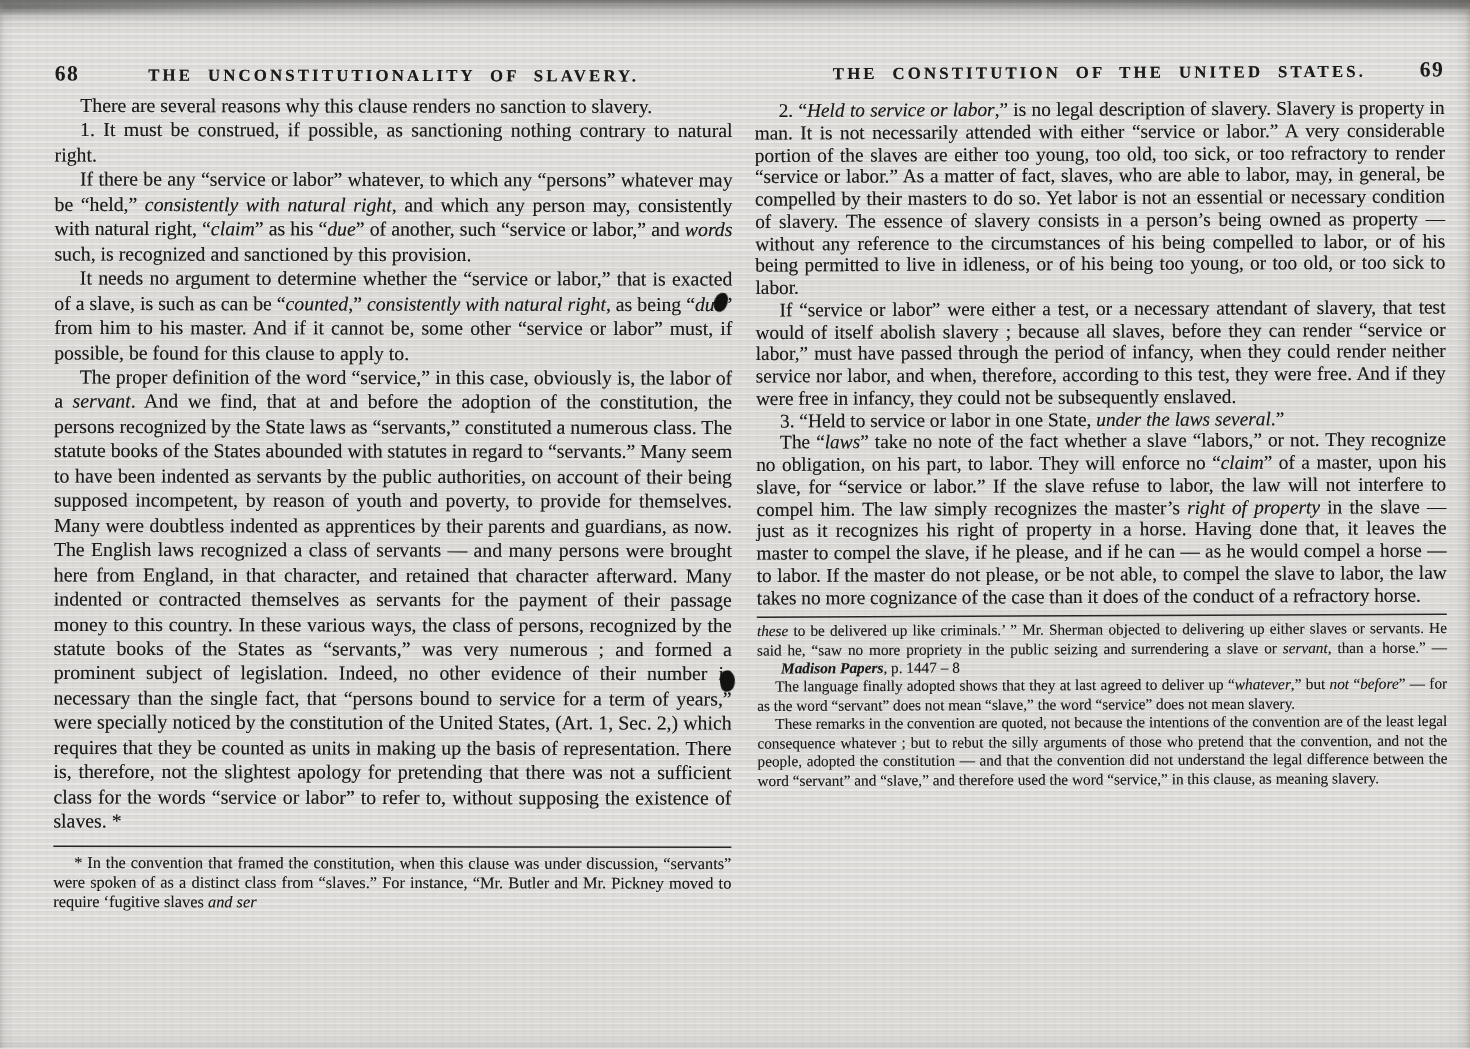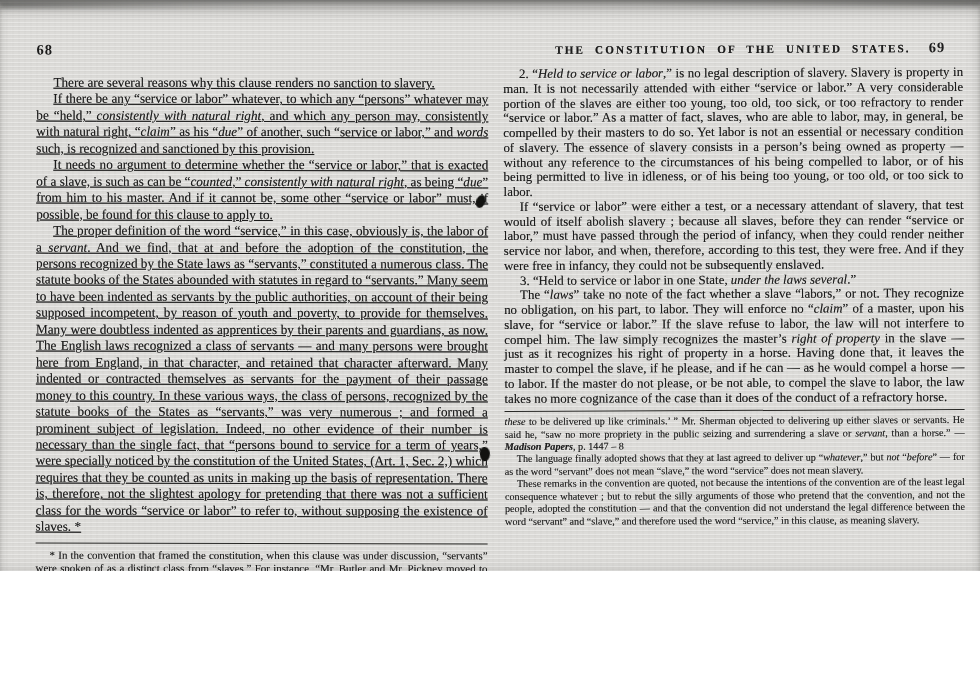--- a/index.html
+++ b/index.html
@@ -1,17 +1,17 @@
 <!DOCTYPE html>
 <html><head>
 <meta charset="utf-8">
 <style>
   html, body { margin:0; padding:0; }
   .scan-root {
-    position:relative; width:980px; height:571px; overflow:hidden;
+    position:relative; width:980px; height:699px; overflow:hidden;
     background-color:#dcdbd8;
     background-image:
       repeating-linear-gradient(0deg, rgba(255,255,255,0.35) 0 1px, rgba(0,0,0,0) 1px 3px, rgba(0,0,0,0.018) 3px 4px),
       repeating-linear-gradient(90deg, rgba(0,0,0,0.012) 0 2px, rgba(0,0,0,0) 2px 6px);
     font-family:"Liberation Serif", "DejaVu Serif", serif;
     color:#1b1b1b;
   }
   .vignette {
     position:absolute; inset:0; pointer-events:none; z-index:5;
     box-shadow:
@@ -31,31 +31,31 @@
     background:linear-gradient(270deg, rgba(40,40,38,0.40), rgba(90,90,88,0.15) 60%, rgba(0,0,0,0));
     filter:blur(2px);
   }
 
   .page { position:absolute; }
   .page-left  { left:36px;  top:42px; width:452px; transform:rotate(0.1deg); }
   .page-right { left:504px; top:40px; width:460px; transform:rotate(-0.25deg); }
 
   .page-head { display:flex; align-items:baseline; }
   .head-num { font-weight:bold; font-size:14.5px; width:52px; letter-spacing:1px; }
-  .head-num.right-align { text-align:center; }
+  .head-num.right-align { text-align:right; }
   .head-spacer { width:52px; }
   .head-title {
     flex:1; text-align:center; font-weight:bold;
     font-size:11.2px; letter-spacing:2.1px; word-spacing:5px;
     text-shadow:0 0 0.4px rgba(0,0,0,0.55);
   }
 
   .page-body { text-align:justify; text-shadow:0 0 0.35px rgba(0,0,0,0.45); }
   .page-body p { margin:0; }
-  .body-left  { margin-top:16px; font-size:13.2px; line-height:16.45px;text-decoration:underline; }
+  .body-left  { margin-top:4px; font-size:13.2px; line-height:16.45px; }
   .body-left p  { text-indent:17px; }
   .body-right { margin-top:9px;  font-size:12.9px; line-height:14.75px; }
   .body-right p { text-indent:16px; }
 
   .footnote { text-align:justify; border-top:1.4px solid #262624; text-shadow:0 0 0.3px rgba(0,0,0,0.4); }
   .footnote p { margin:0; }
   .footnote-left  { margin-top:7px; padding-top:5px; font-size:10.9px; line-height:13.4px; }
   .footnote-left p  { text-indent:14px; }
   .footnote-right { margin-top:5px; padding-top:4px; font-size:10.2px; line-height:12.4px; }
   .footnote-right p { text-indent:12px; }
@@ -70,24 +70,26 @@
 </head>
 <body>
 
 <div class="scan-root">
   <div class="top-smudge"></div>
   <div class="top-smudge-right"></div>
 
   <div class="page page-left">
     <div class="page-head">
       <span class="head-num">68</span>
+      <span class="head-title">THE UNCONSTITUTIONALITY OF SLAVERY.</span>
       <span class="head-spacer"></span>
     </div>
     <div class="page-body body-left">
         <p>There are several reasons why this clause renders no sanction to slavery.</p>
+        <p>1. It must be construed, if possible, as sanctioning nothing contrary to natural right.</p>
         <p>If there be any “service or labor” whatever, to which any “persons” whatever may be “held,” <i>consistently with natural right</i>, and which any person may, consistently with natural right, “<i>claim</i>” as his “<i>due</i>” of another, such “service or labor,” and <i>words</i> such, is recognized and sanctioned by this provision.</p>
         <p>It needs no argument to determine whether the “service or labor,” that is exacted of a slave, is such as can be “<i>counted</i>,” <i>consistently with natural right</i>, as being “<i>due</i>” from him to his master. And if it cannot be, some other “service or labor” must, if possible, be found for this clause to apply to.</p>
         <p>The proper definition of the word “service,” in this case, obviously is, the labor of a <i>servant</i>. And we find, that at and before the adoption of the constitution, the persons recognized by the State laws as “servants,” constituted a numerous class. The statute books of the States abounded with statutes in regard to “servants.” Many seem to have been indented as servants by the public authorities, on account of their being supposed incompetent, by reason of youth and poverty, to provide for themselves. Many were doubtless indented as apprentices by their parents and guardians, as now. The English laws recognized a class of servants — and many persons were brought here from England, in that character, and retained that character afterward. Many indented or contracted themselves as servants for the payment of their passage money to this country. In these various ways, the class of persons, recognized by the statute books of the States as “servants,” was very numerous ; and formed a prominent subject of legislation. Indeed, no other evidence of their number is necessary than the single fact, that “persons bound to service for a term of years,” were specially noticed by the constitution of the United States, (Art. 1, Sec. 2,) which requires that they be counted as units in making up the basis of representation. There is, therefore, not the slightest apology for pretending that there was not a sufficient class for the words “service or labor” to refer to, without supposing the existence of slaves. *</p>
       </div>
     <div class="footnote footnote-left">
         <p>* In the convention that framed the constitution, when this clause was under discussion, “servants” were spoken of as a distinct class from “slaves.” For instance, “Mr. Butler and Mr. Pickney moved to require ‘fugitive slaves <i>and ser</i></p>
       </div>
   </div>
 
   <div class="page page-right">
@@ -96,21 +98,21 @@
       <span class="head-title">THE CONSTITUTION OF THE UNITED STATES.</span>
       <span class="head-num right-align">69</span>
     </div>
     <div class="page-body body-right">
         <p>2. “<i>Held to service or labor</i>,” is no legal description of slavery. Slavery is property in man. It is not necessarily attended with either “service or labor.” A very considerable portion of the slaves are either too young, too old, too sick, or too refractory to render “service or labor.” As a matter of fact, slaves, who are able to labor, may, in general, be compelled by their masters to do so. Yet labor is not an essential or necessary condition of slavery. The essence of slavery consists in a person’s being owned as property — without any reference to the circumstances of his being compelled to labor, or of his being permitted to live in idleness, or of his being too young, or too old, or too sick to labor.</p>
         <p>If “service or labor” were either a test, or a necessary attendant of slavery, that test would of itself abolish slavery ; because all slaves, before they can render “service or labor,” must have passed through the period of infancy, when they could render neither service nor labor, and when, therefore, according to this test, they were free. And if they were free in infancy, they could not be subsequently enslaved.</p>
         <p>3. “Held to service or labor in one State, <i>under the laws several</i>.”</p>
         <p>The “<i>laws</i>” take no note of the fact whether a slave “labors,” or not. They recognize no obligation, on his part, to labor. They will enforce no “<i>claim</i>” of a master, upon his slave, for “service or labor.” If the slave refuse to labor, the law will not interfere to compel him. The law simply recognizes the master’s <i>right of property</i> in the slave — just as it recognizes his right of property in a horse. Having done that, it leaves the master to compel the slave, if he please, and if he can — as he would compel a horse — to labor. If the master do not please, or be not able, to compel the slave to labor, the law takes no more cognizance of the case than it does of the conduct of a refractory horse.</p>
       </div>
     <div class="footnote footnote-right">
-        <p class="ni"><i>these</i> to be delivered up like criminals.’ ” Mr. Sherman objected to delivering up either slaves or servants. He said he, “saw no more propriety in the public seizing and surrendering a slave or <i>servant</i>, than a horse.” — <i style="font-weight: bold;">Madison Papers</i>, p. 1447 – 8</p>
+        <p class="ni"><i>these</i> to be delivered up like criminals.’ ” Mr. Sherman objected to delivering up either slaves or servants. He said he, “saw no more propriety in the public seizing and surrendering a slave or <i>servant</i>, than a horse.” — <i style="font-weight: bold; margin-left: 16px;">Madison Papers</i>, p. 1447 – 8</p>
         <p>The language finally adopted shows that they at last agreed to deliver up “<i>whatever</i>,” but <i>not</i> “<i>before</i>” — for as the word “servant” does not mean “slave,” the word “service” does not mean slavery.</p>
         <p>These remarks in the convention are quoted, not because the intentions of the convention are of the least legal consequence whatever ; but to rebut the silly arguments of those who pretend that the convention, and not the people, adopted the constitution — and that the convention did not understand the legal difference between the word “servant” and “slave,” and therefore used the word “service,” in this clause, as meaning slavery.</p>
       </div>
   </div>
 
   <div class="ink-blot ink-blot-upper"></div>
   <div class="ink-blot ink-blot-lower"></div>
 
   <div class="vignette"></div>
 </div>

